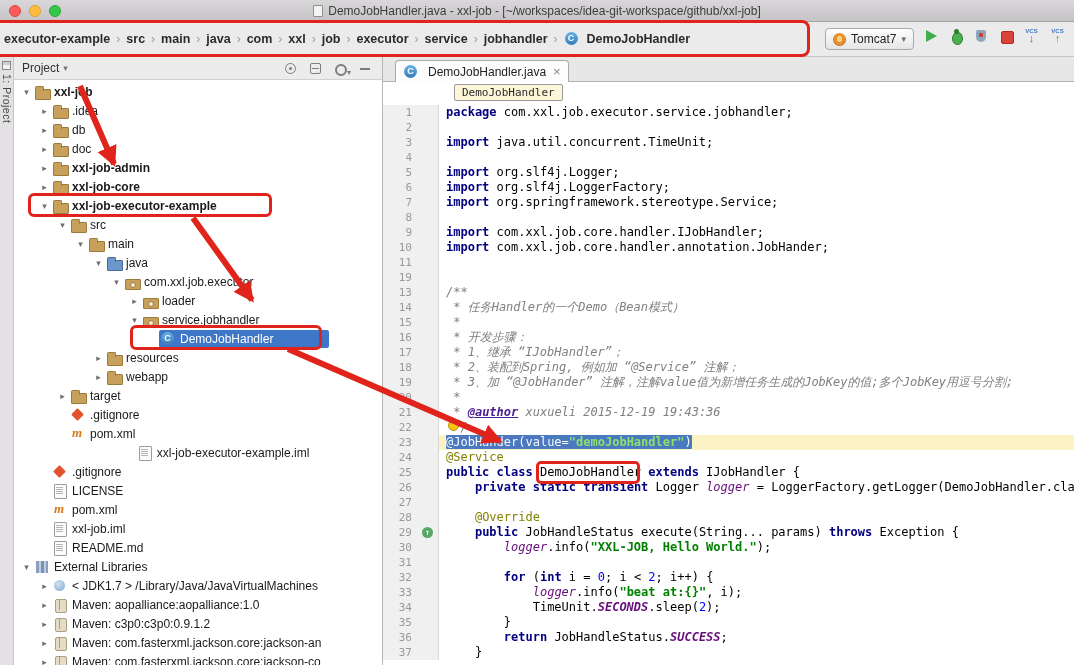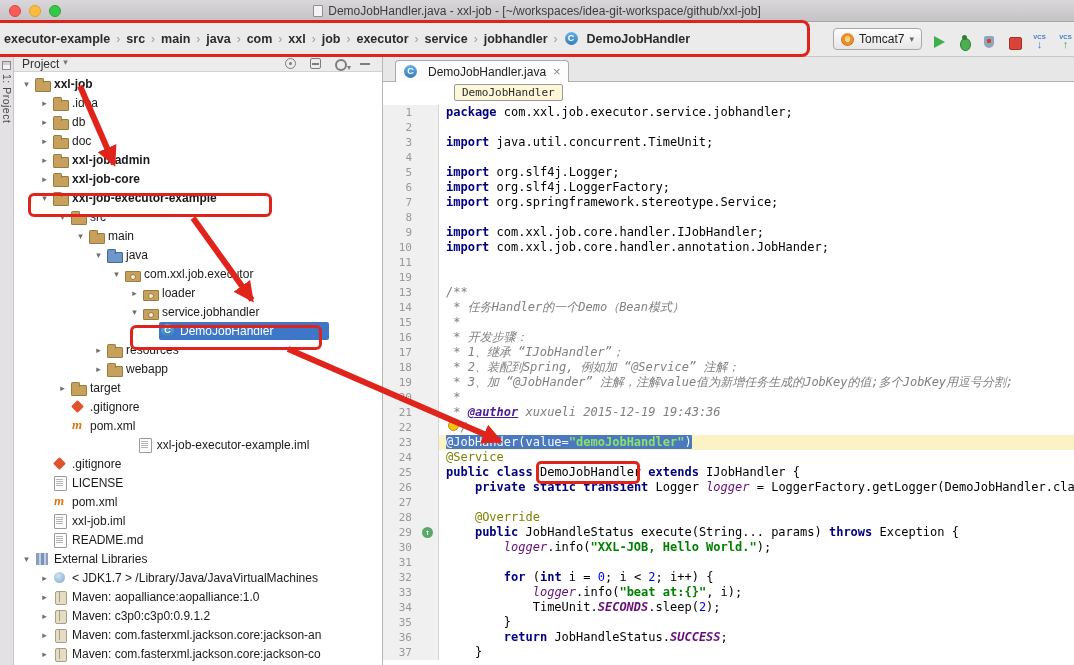--- a/index.html
+++ b/index.html
@@ -15,21 +15,21 @@
 .dot.yel{background:#fdbc40;border:1px solid #dfa123}
 .dot.grn{background:#34c84a;border:1px solid #26a934}
 .titlewrap{flex:1;display:flex;justify-content:center;align-items:center;gap:5px;color:#3c3c3c;font-size:12px}
 .titleicon{width:10px;height:12px;background:#f4f4f4;border:1px solid #8f8f8f;border-radius:1px}
 
 
 .navbar{height:35px;background:#ebebeb;border-bottom:1px solid #c6c6c6;display:flex;align-items:center}
 .breadcrumbs{flex:1;display:flex;align-items:center;padding-left:2px;overflow:hidden;white-space:nowrap;font-weight:bold;font-size:12.5px;color:#2b2b2b}
 .crumb{display:inline-flex;gap:3px;padding:2px 2px;cursor:default}
 .bc-sep{color:#9b9b9b;margin:0 4px;font-weight:normal;font-size:12px}
-.runbar{display:flex;align-items:flex-end;gap:9px;flex:none}
+.runbar{display:flex;align-items:flex-start;gap:9px;padding-right:8px;flex:none}
 .combo{display:flex;align-items:center;gap:5px;background:linear-gradient(#fdfdfd,#e6e6e6);border:1px solid #a9a9a9;border-radius:4px;height:22px;padding:0 7px;font-size:12px;color:#222}
 .tomcat{width:13px;height:13px;border-radius:50%;background:radial-gradient(circle at 50% 45%,#f9d27c 0 3px,#e88f2e 3px 6px,#c96f1e 6px)}
 .dd{font-size:9px;color:#666}
 .tbtn{display:inline-block;position:relative;width:16px;height:16px}
 .play::before{content:"";position:absolute;left:3px;top:2px;border-left:11px solid #3fae4c;border-top:6px solid transparent;border-bottom:6px solid transparent}
 .bug::before{content:"";position:absolute;left:4px;top:4px;width:9px;height:11px;border-radius:50%;background:#4caf50;border:1px solid #2e7d32}
 .bug::after{content:"";position:absolute;left:6px;top:1px;width:5px;height:5px;border-radius:50%;background:#2e7d32}
 .cov::before{content:"";position:absolute;left:3px;top:2px;width:10px;height:12px;background:#8ea7bc;border-radius:2px 2px 5px 5px}
 .cov::after{content:"";position:absolute;left:6px;top:5px;width:4px;height:4px;background:#d23f31;border-radius:1px}
 .stop::before{content:"";position:absolute;left:3px;top:3px;width:11px;height:11px;background:#d8443a;border:1px solid #a82e26;border-radius:2px}
@@ -40,21 +40,21 @@
 .vcs.up::after{content:"↑";color:#4b9e4b}
 
 
 .main{display:flex;height:608px}
 .stripe{width:14px;background:#e3e1e3;border-right:1px solid #c6c6c6;display:flex;flex-direction:column;align-items:center;padding-top:4px;gap:4px;flex:none}
 .stripeicon{width:9px;height:9px;border:1px solid #8a8a8a;background:linear-gradient(#cfcfcf 0 3px,#f2f2f2 3px)}
 .stripetext{writing-mode:vertical-rl;font-size:10.5px;color:#4a4a4a;letter-spacing:.5px}
 
 
 .ppanel{width:369px;background:#fff;border-right:1px solid #b7b7b7;display:flex;flex-direction:column;flex:none}
-.phead{height:15px;background:#ececec;border-bottom:1px solid #d2d2d2;display:flex;padding:0 10px 0 8px;gap:4px}
+.phead{height:23px;background:#ececec;border-bottom:1px solid #d2d2d2;display:flex;align-items:center;padding:0 10px 0 8px;gap:4px}
 .ptitle{font-size:12px;color:#333}
 .pdd{font-size:9px;color:#777}
 .spacer{flex:1}
 .hicon{width:13px;height:13px;position:relative;display:inline-block;margin-left:8px}
 .loc::before{content:"";position:absolute;inset:1px;border:1.5px solid #7d7d7d;border-radius:50%}
 .loc::after{content:"";position:absolute;left:5px;top:5px;width:3px;height:3px;background:#7d7d7d;border-radius:50%}
 .col::before{content:"";position:absolute;inset:1px;border:1.5px solid #7d7d7d;border-radius:2px}
 .col::after{content:"";position:absolute;left:3px;top:6px;width:7px;height:1.5px;background:#7d7d7d}
 .gear::before{content:"";position:absolute;left:1px;top:2px;width:8px;height:8px;border:2px solid #7d7d7d;border-radius:50%}
 .gear::after{content:"▾";position:absolute;right:-4px;bottom:-2px;font-size:8px;color:#7d7d7d}

